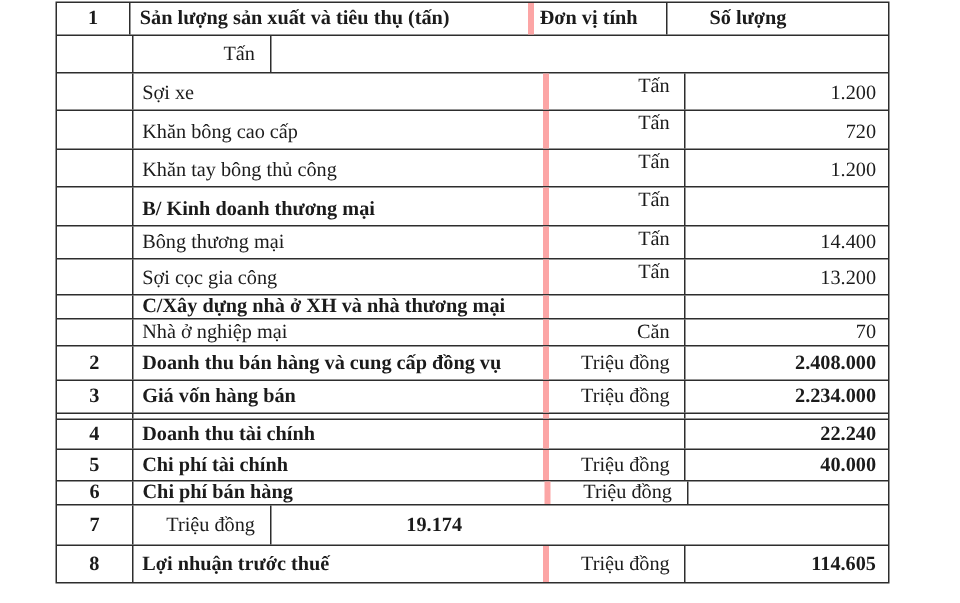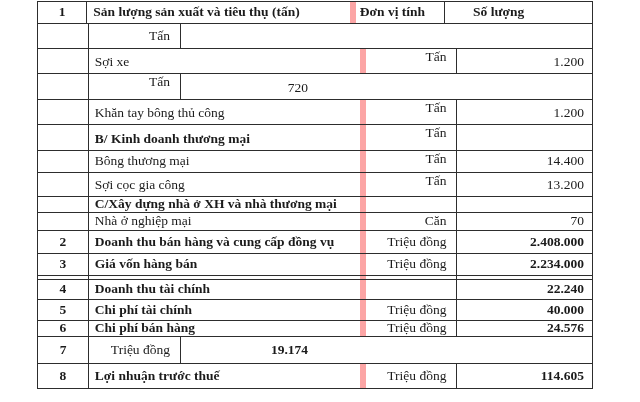--- a/index.html
+++ b/index.html
@@ -9,21 +9,21 @@
   .tbl {
     position: absolute; left: 37px; top: 1px; width: 556px;
     border: 1px solid #2d2d2d;
     font-size: 13.5px;
   }
   .row { display: flex; border-bottom: 1px solid #2d2d2d; }
   .row:last-child { border-bottom: none; }
 
   .c { display: flex; align-items: center; line-height: 1.05; overflow: visible; }
   .c1 { width: 51px;  justify-content: center;   border-right: 1px solid #2d2d2d; }
-  .c2 { width: 278px; justify-content: flex-start; padding-left: 6px;  border-right: 6px solid #fca5a5; }
+  .c2 { width: 278px; justify-content: flex-start; padding-left: 6px;  border-right: 4px solid #fca5a5; }
   .c3 { width: 92px;  justify-content: flex-end; padding-right: 10px; border-right: 1px solid #2d2d2d; }
   .c4 { width: 135px; justify-content: flex-end; padding-right: 8px; }
 
   
   .tall .c2 { align-items: flex-end; padding-bottom: 4px; }
   .tall .c3 { align-items: flex-start; padding-top: 1px; text-align: center; }
   .tall .c4 { align-items: flex-end; padding-bottom: 4px; padding-left: 12px; }
   .unitmid .c3 { align-items: center; padding-top: 0; }
 
   .hdr .c3 { justify-content: flex-start; padding-left: 4px; }
@@ -52,20 +52,21 @@
 
   <div class="row tall" style="height:25px">
     <div class="c c1"></div>
     <div class="c c2">Sợi xe</div>
     <div class="c c3">Tấn</div>
     <div class="c c4">1.200</div>
   </div>
 
   <div class="row tall" style="height:26px">
     <div class="c c1"></div>
+    <div class="c c2">Khăn bông cao cấp</div>
     <div class="c c3">Tấn</div>
     <div class="c c4">720</div>
   </div>
 
   <div class="row tall" style="height:25px">
     <div class="c c1"></div>
     <div class="c c2">Khăn tay bông thủ công</div>
     <div class="c c3">Tấn</div>
     <div class="c c4">1.200</div>
   </div>
@@ -137,21 +138,20 @@
     <div class="c c1 b">5</div>
     <div class="c c2 b">Chi phí tài chính</div>
     <div class="c c3">Triệu đồng</div>
     <div class="c c4 b">40.000</div>
   </div>
 
   <div class="row" style="height:16px">
     <div class="c c1 b">6</div>
     <div class="c c2 b">Chi phí bán hàng</div>
     <div class="c c3">Triệu đồng</div>
-    <div class="c c4 b">24.576</div>
   </div>
 
   <div class="row" style="height:27px">
     <div class="c c1 b">7</div>
     <div class="c c3">Triệu đồng</div>
     <div class="c c4 b">19.174</div>
   </div>
 
   <div class="row" style="height:24px">
     <div class="c c1 b">8</div>

